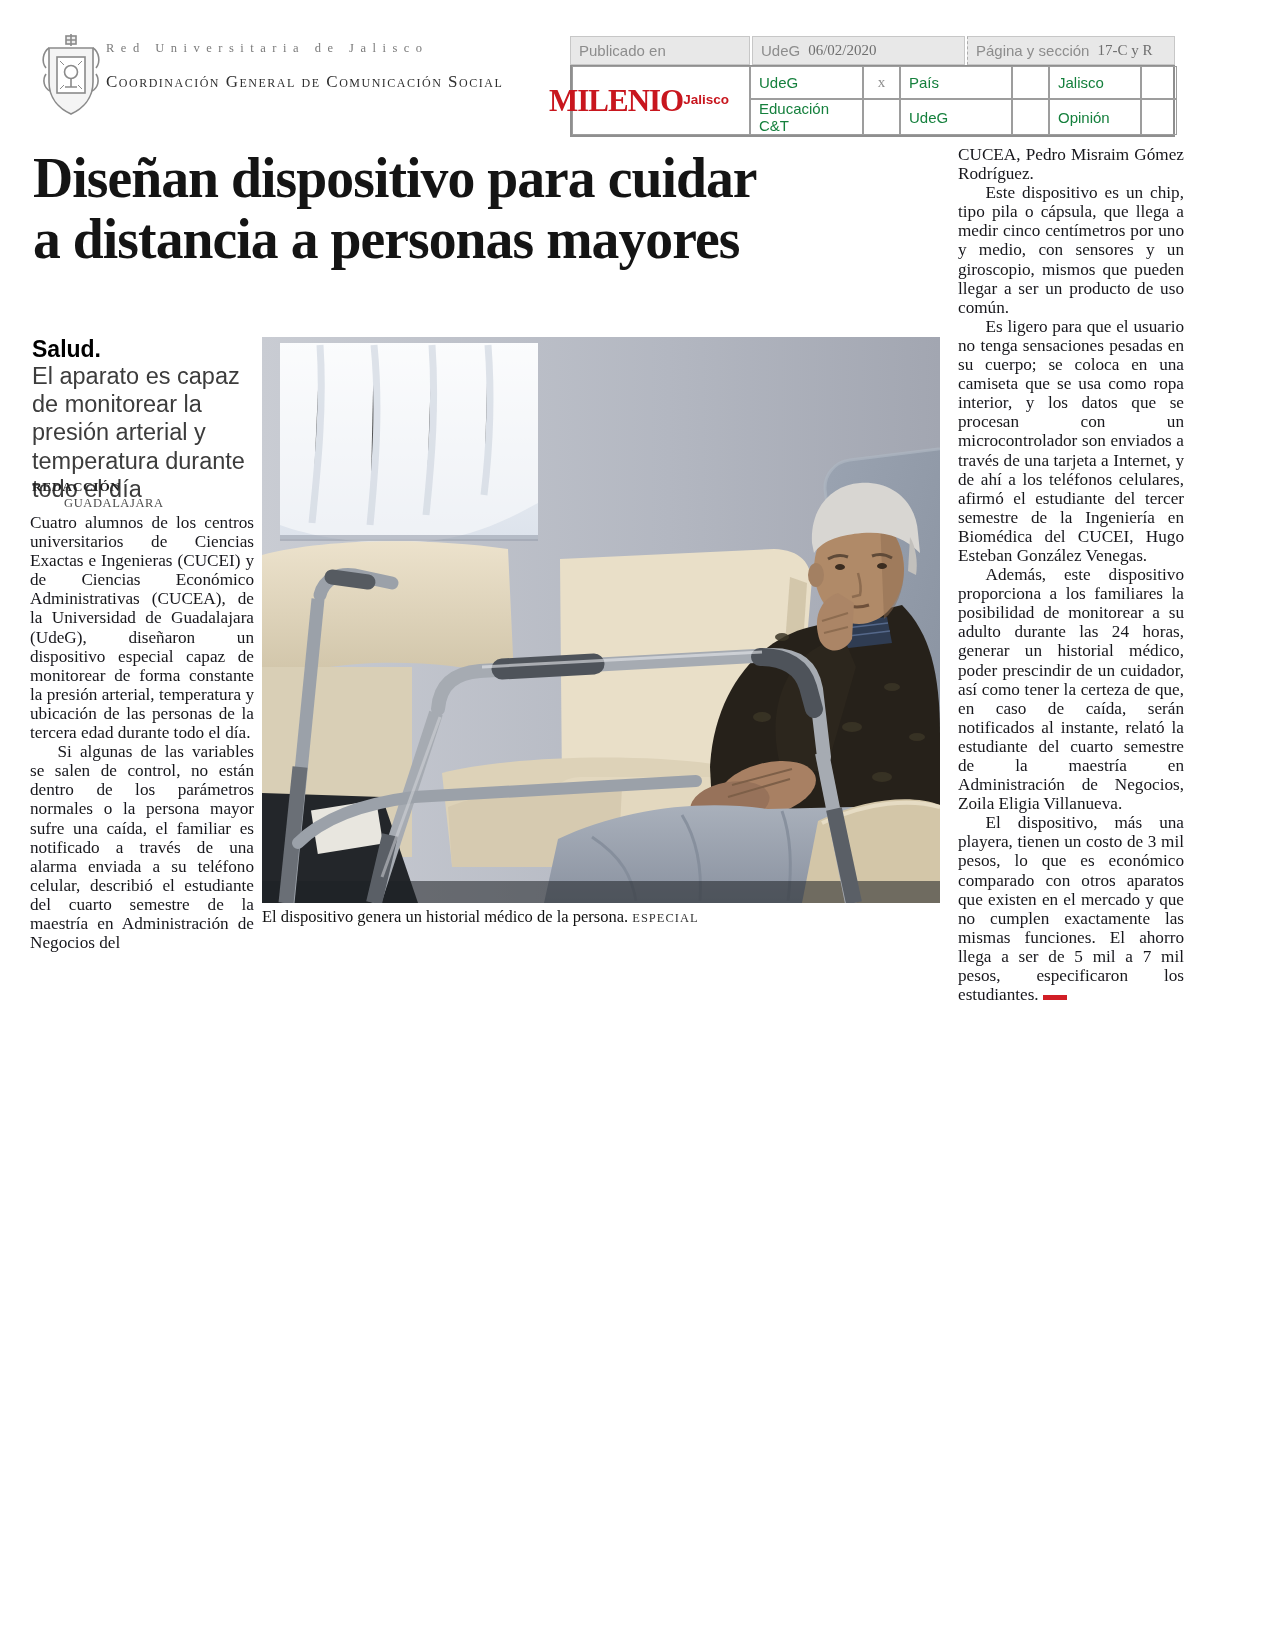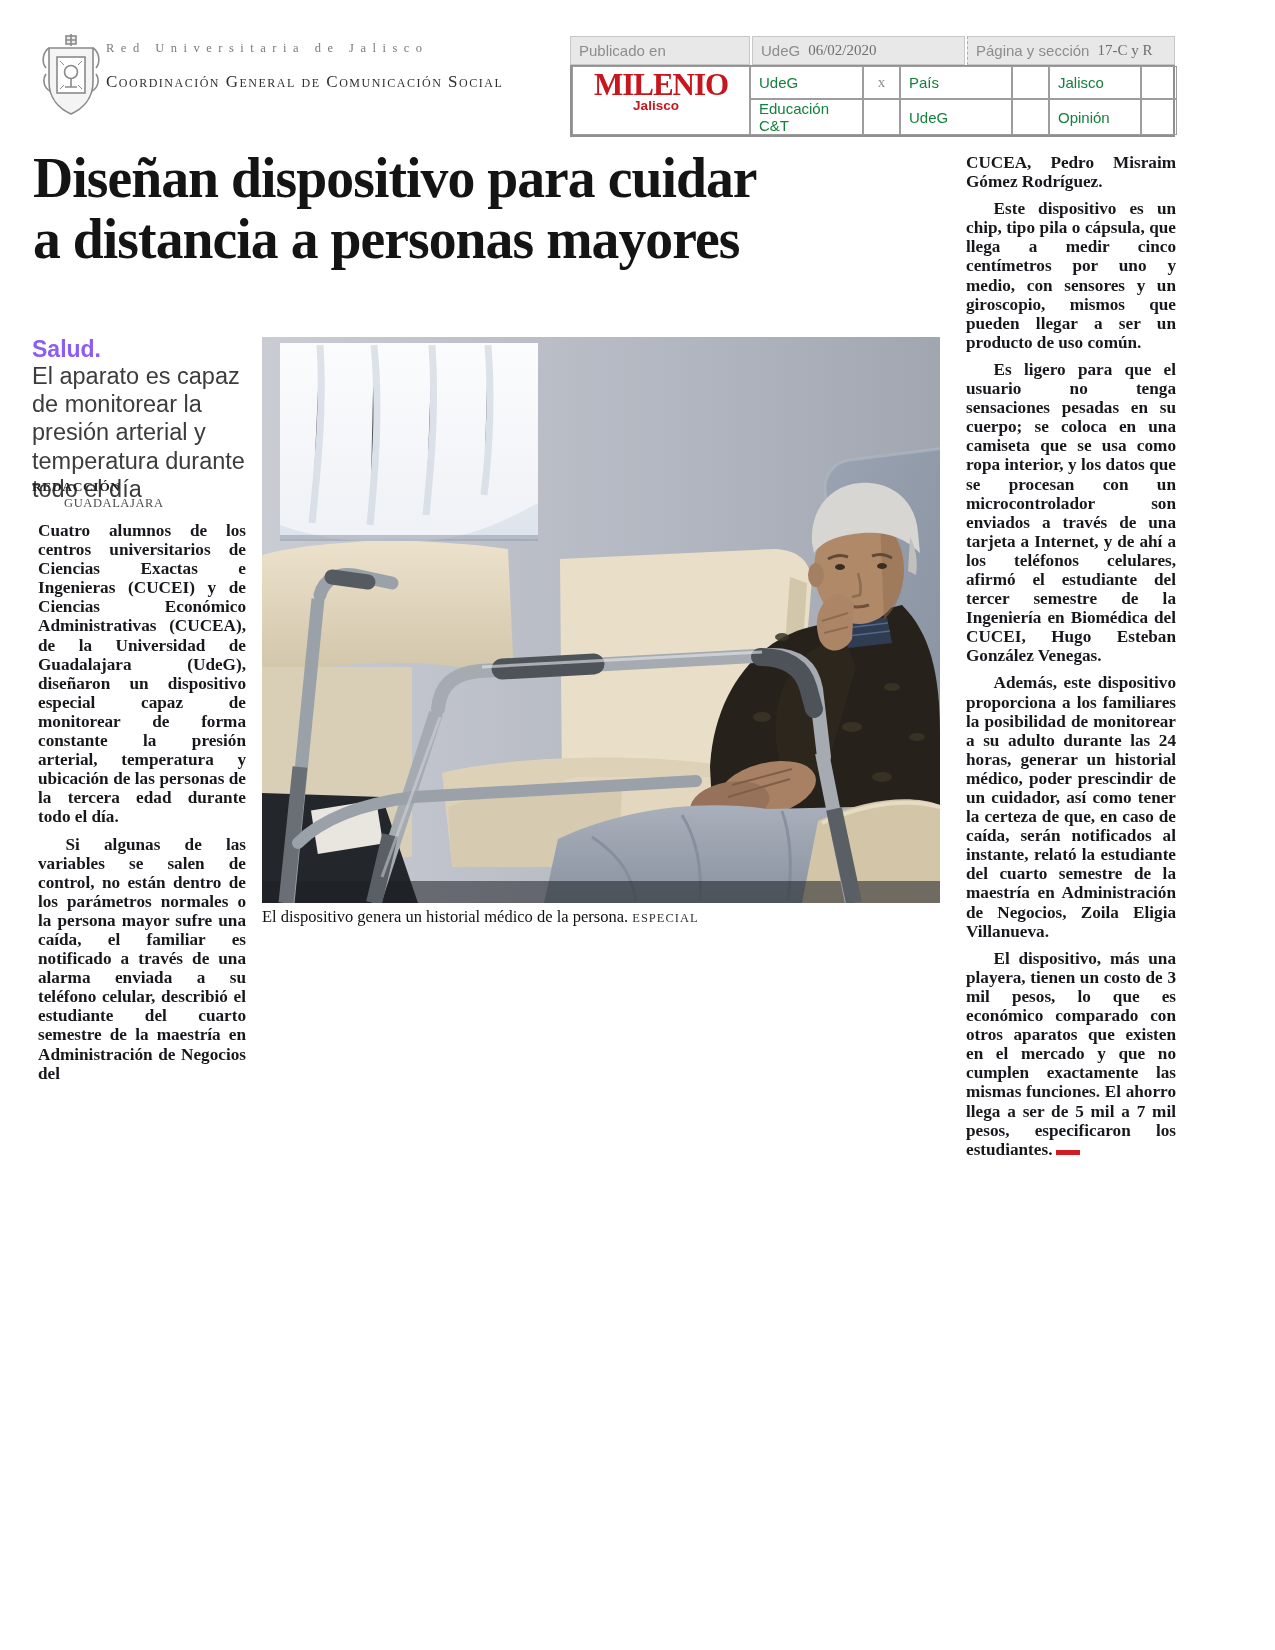--- a/index.html
+++ b/index.html
@@ -16,42 +16,42 @@
 
   
   .clip-table{position:absolute;left:570px;top:36px;width:605px;font-family:"Liberation Sans",sans-serif;}
   .ct-head{display:grid;grid-template-columns:180px 213px 1fr;gap:2px;background:#fff;}
   .ct-head .cell{background:#e8e8e8;color:#8d8d8d;font-size:15px;padding:5px 8px;display:flex;align-items:center;gap:8px;border:1px solid #c7c7c7;}
   .ct-head .val{font-family:"Liberation Serif",serif;color:#6f6f6f;font-size:15px;}
   .ct-head .cell.dashed{border-left:1px dashed #adadad;}
   .ct-body{display:grid;grid-template-columns:178px 113px 37px 112px 37px 92px 36px;
            border:2px solid #8f8f8f;border-top:1px solid #8f8f8f;}
   .ct-body > div{border:1px solid #9d9d9d;min-height:31px;display:flex;align-items:center;}
-  .brand-cell{grid-row:1 / span 2;flex-direction:column;justify-content:flex-start;align-items:stretch;padding:2px 10px;}
+  .brand-cell{grid-row:1 / span 2;flex-direction:row;justify-content:flex-end;align-items:stretch;padding:2px 10px;}
   .brand-word{font-family:"Liberation Serif",serif;font-weight:700;font-size:31px;color:#c8161e;
               letter-spacing:-1px;text-align:center;line-height:1;}
   .brand-sub{font-family:"Liberation Sans",sans-serif;font-weight:700;font-size:13.5px;color:#c8161e;
              text-align:right;padding-right:10px;margin-top:-2px;}
   .lbl{color:#15803d;font-size:15px;padding-left:8px;}
   .cb{justify-content:center;font-family:"Liberation Serif",serif;color:#8d8d8d;font-size:15px;}
 
   
   .headline{position:absolute;left:33px;top:148px;width:900px;font-weight:700;font-size:58px;
             line-height:1.05;letter-spacing:-1px;color:#141414;transform:scaleX(.96);transform-origin:left top;}
 
   
   .kicker{position:absolute;left:32px;top:336px;font-family:"Liberation Sans",sans-serif;
-          font-weight:700;font-size:23px;color:#8b5cf6;}
+          font-weight:700;font-size:23px;color:#000000;}
   .deck{position:absolute;left:32px;top:362px;width:218px;font-family:"Liberation Sans",sans-serif;
         font-size:23.5px;line-height:1.2;color:#3c3c3c;}
   .byline{position:absolute;left:32px;top:479px;font-size:13.5px;font-weight:700;letter-spacing:.6px;color:#222;}
   .byline-city{position:absolute;left:32px;top:496px;font-size:12.5px;letter-spacing:.6px;color:#4a4a4a;margin-left:32px;}
   .col{font-size:17.2px;line-height:1.11;text-align:justify;color:#17171c;}
   .leftcol{position:absolute;left:30px;top:513px;width:224px;}
-  .col p{margin:8px;font-weight:bold;}
+  .col p{margin:0;}
   .col p.ind{text-indent:1.6em;}
 
   
   .photo{position:absolute;left:262px;top:337px;width:678px;height:566px;overflow:hidden;}
   .caption{position:absolute;left:262px;top:907px;width:690px;font-size:16.5px;color:#111;}
   .caption b{font-weight:400;}
   .credit{font-size:12.5px;letter-spacing:1px;color:#333;font-weight:400;}
 
   
   .rightcol{position:absolute;left:958px;top:145px;width:226px;}

